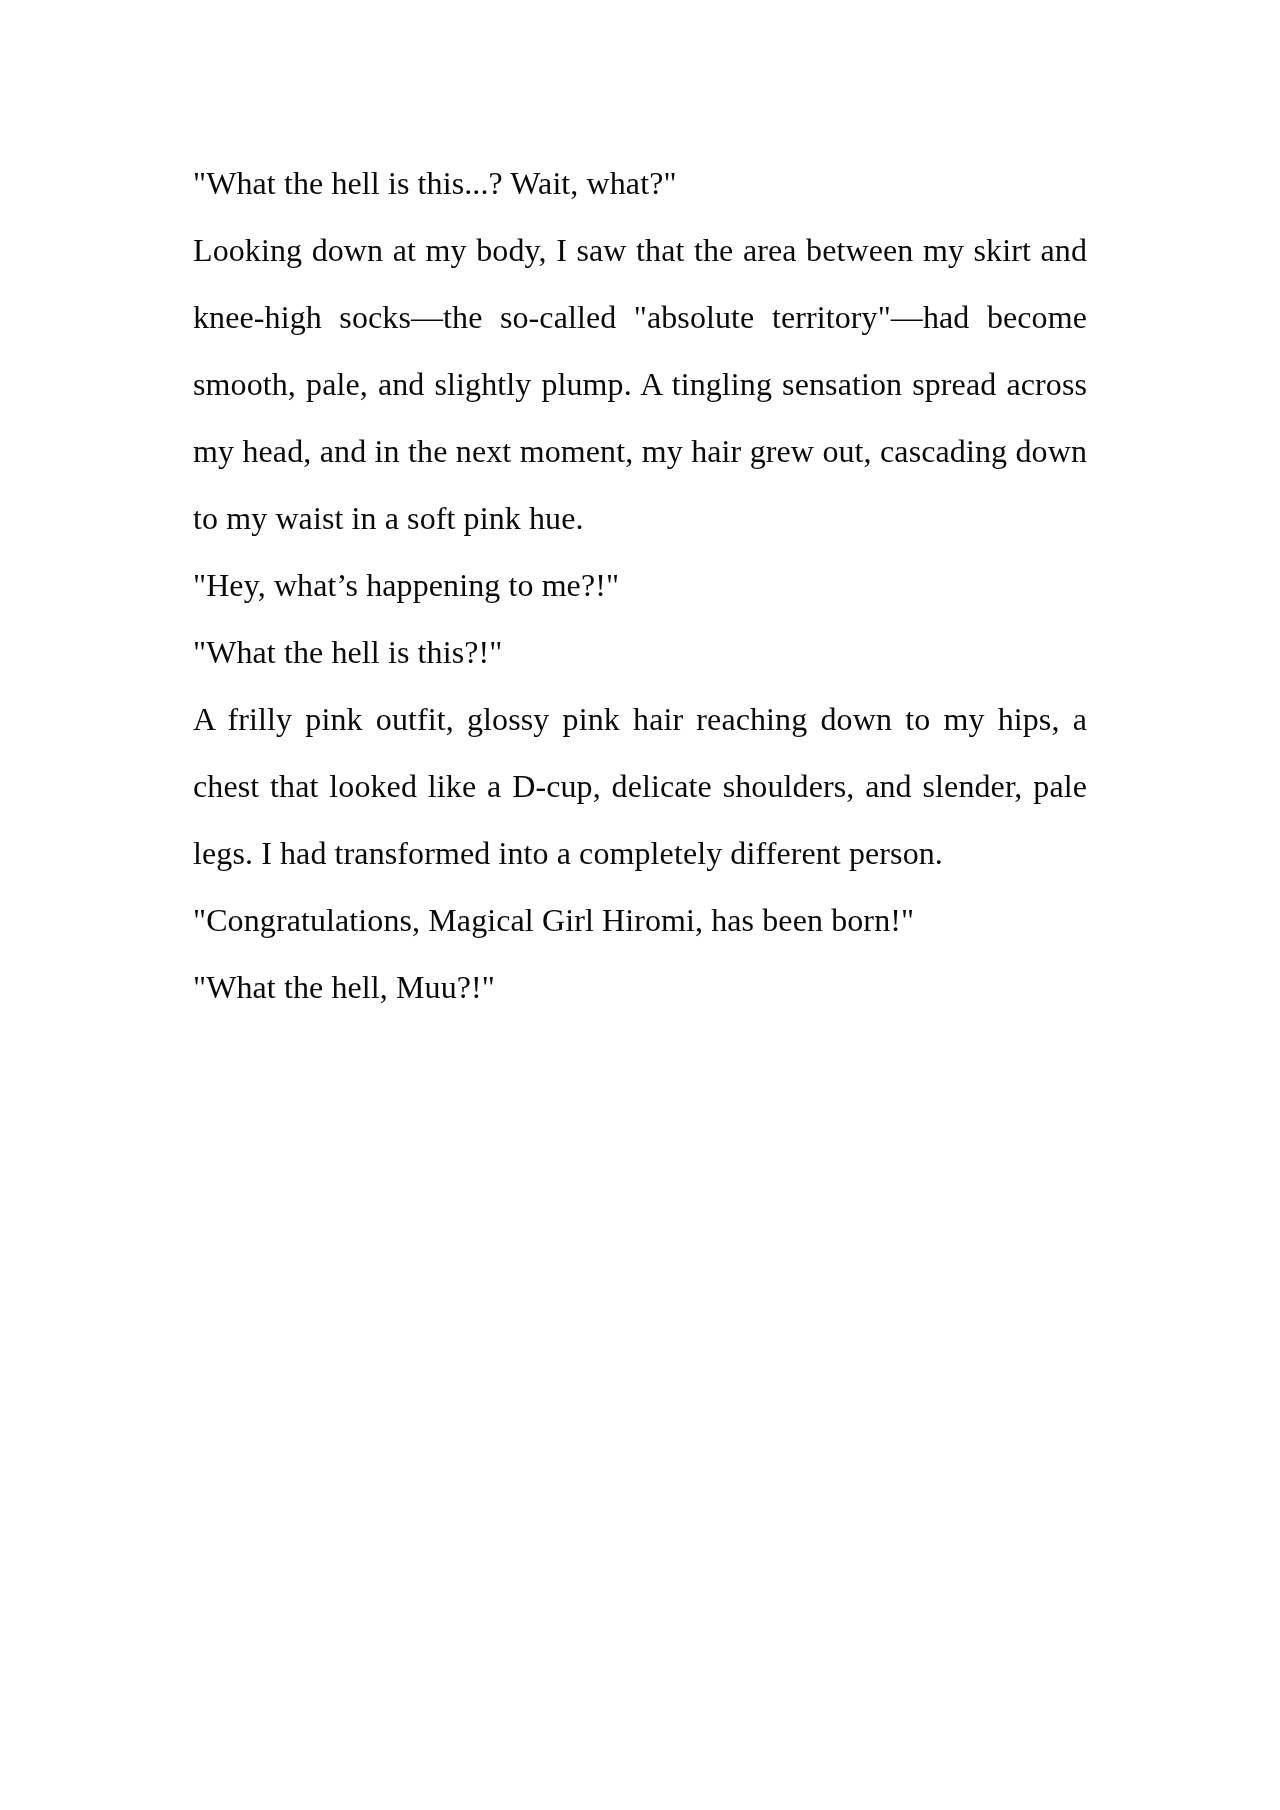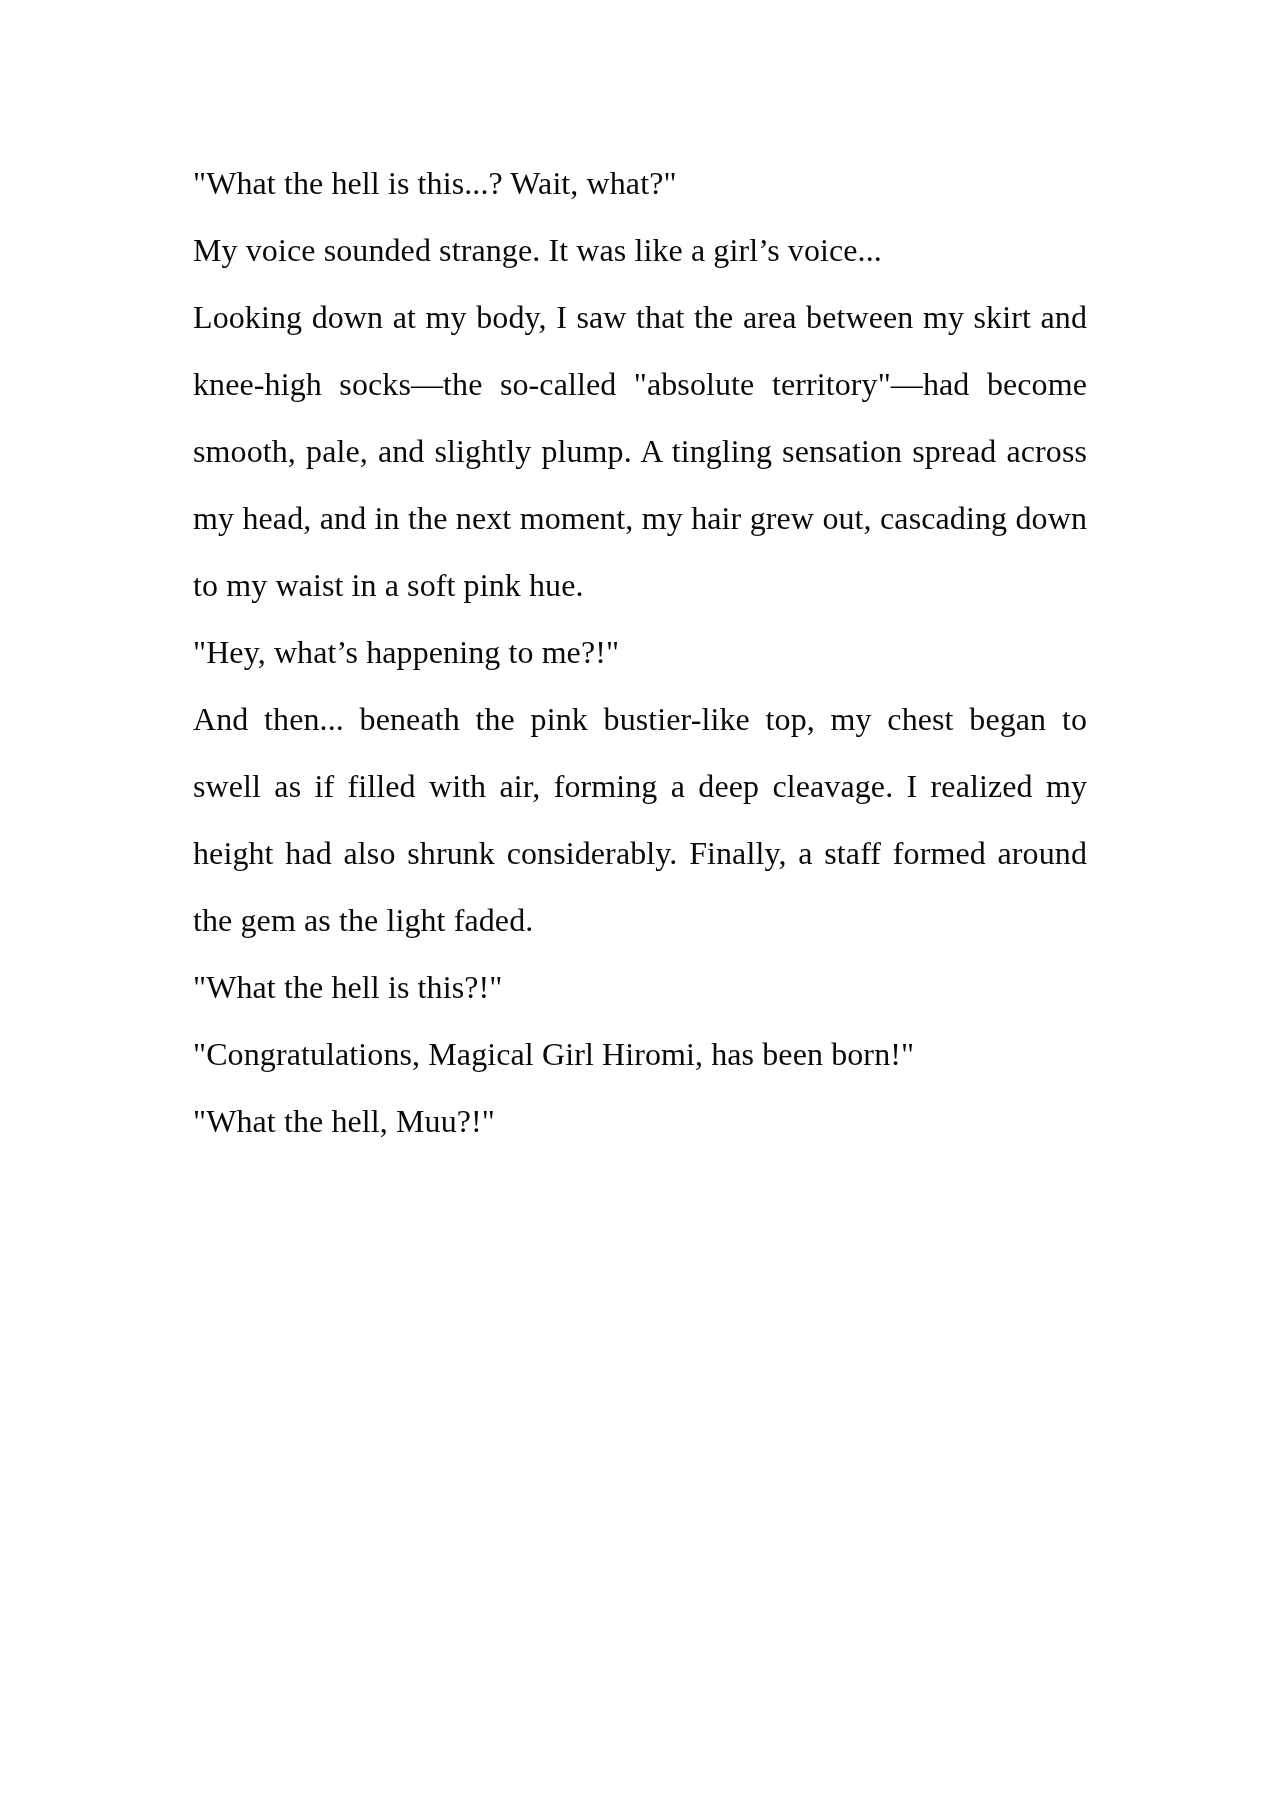--- a/index.html
+++ b/index.html
@@ -30,20 +30,19 @@
     text-justify: inter-word;
     color: #0a0a0a;
     letter-spacing: 0.1px;
   }
 </style>
 </head>
 <body>
 
 <main class="page">
   <p class="para">"What the hell is this...? Wait, what?"</p>
-  <p class="para">My voice sounded strange. It was like a girl’s voice...</p>
   <p class="para">Looking down at my body, I saw that the area between my skirt and knee-high socks—the so-called "absolute territory"—had become smooth, pale, and slightly plump. A tingling sensation spread across my head, and in the next moment, my hair grew out, cascading down to my waist in a soft pink hue.</p>
   <p class="para">"Hey, what’s happening to me?!"</p>
-  <p class="para">And then... beneath the pink bustier-like top, my chest began to swell as if filled with air, forming a deep cleavage. I realized my height had also shrunk considerably. Finally, a staff formed around the gem as the light faded.</p>
   <p class="para">"What the hell is this?!"</p>
+  <p class="para">A frilly pink outfit, glossy pink hair reaching down to my hips, a chest that looked like a D-cup, delicate shoulders, and slender, pale legs. I had transformed into a completely different person.</p>
   <p class="para">"Congratulations, Magical Girl Hiromi, has been born!"</p>
   <p class="para">"What the hell, Muu?!"</p>
 </main>
 
 </body></html>

